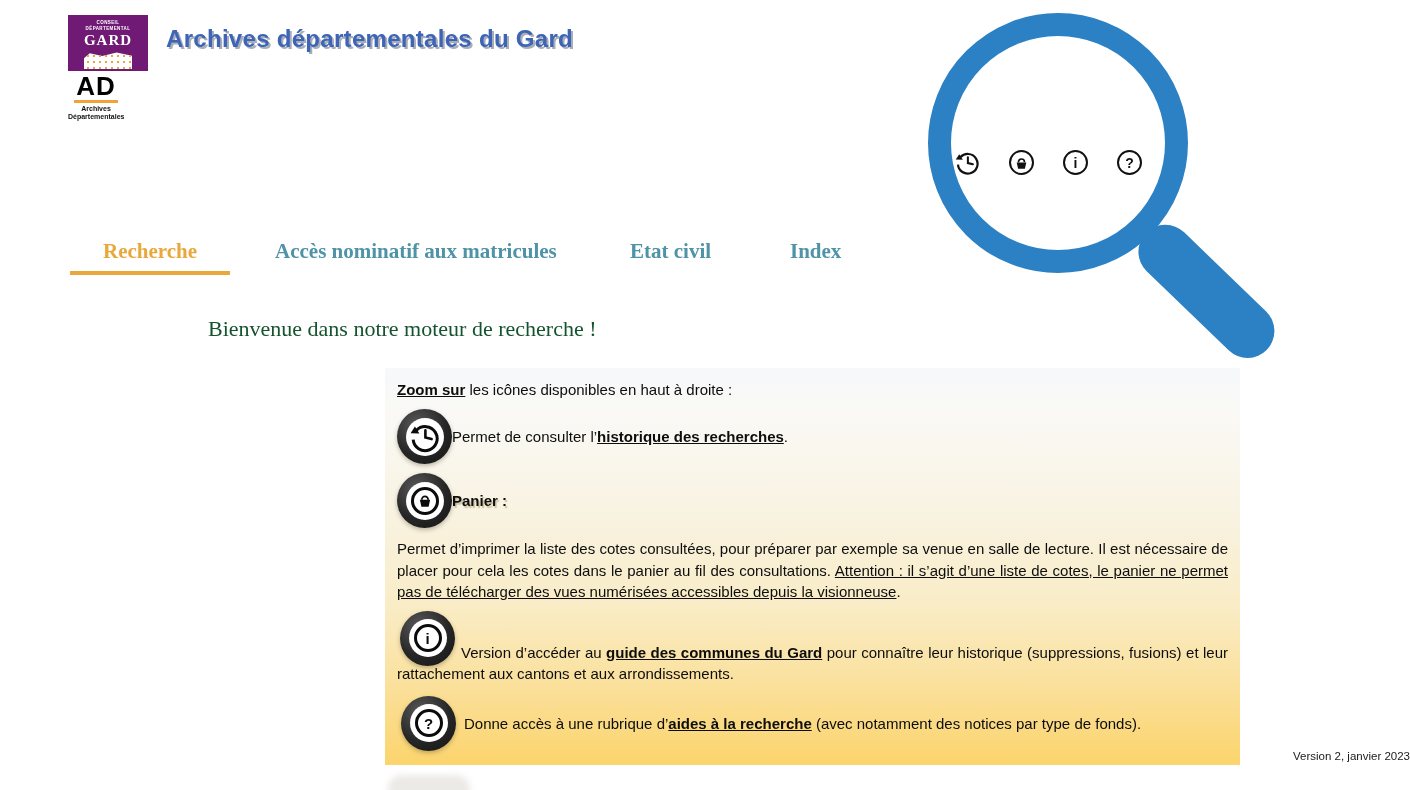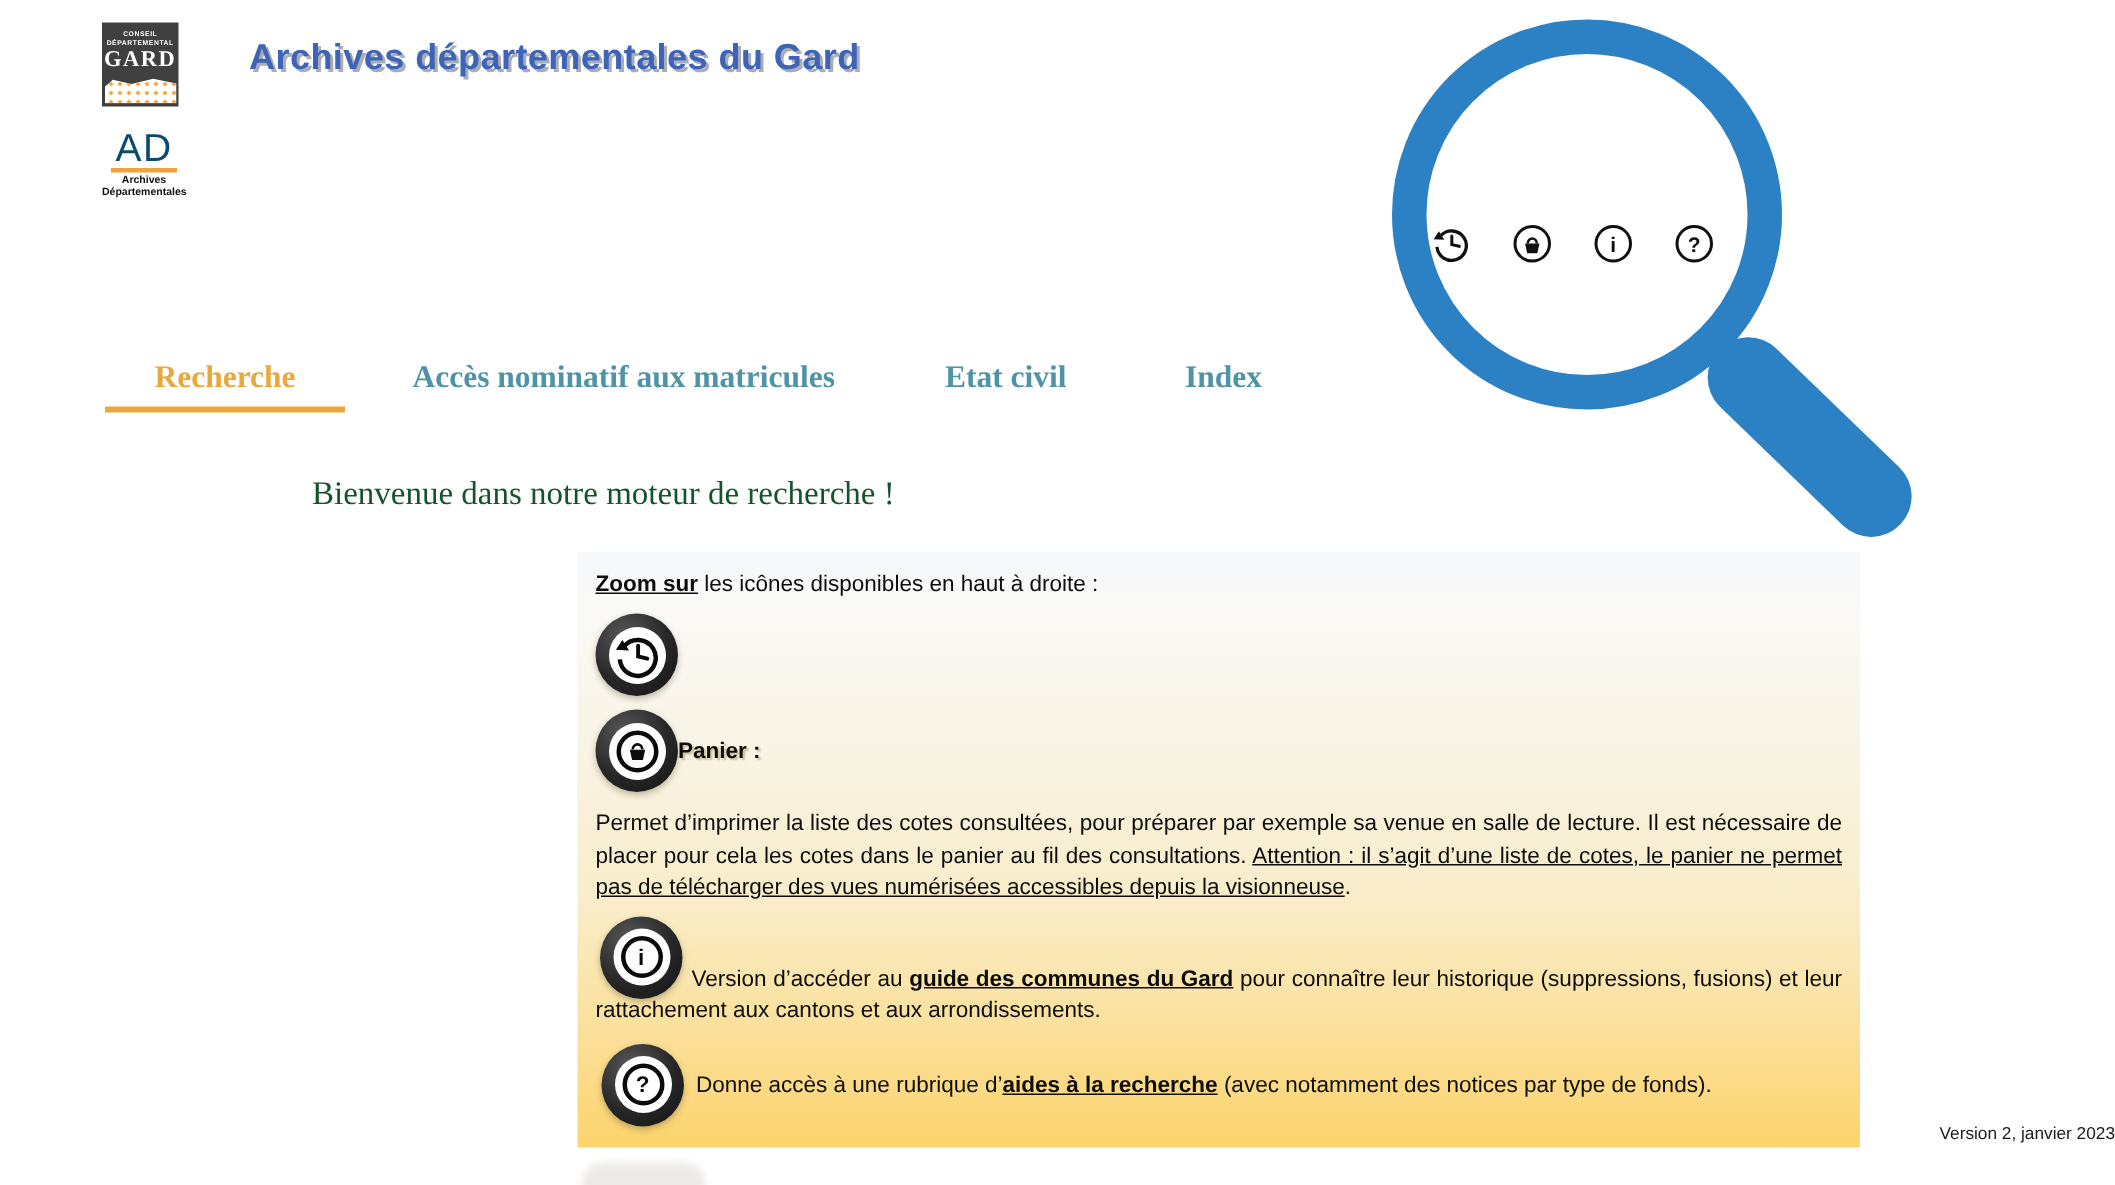--- a/index.html
+++ b/index.html
@@ -4,28 +4,28 @@
 <style>
   * { margin:0; padding:0; box-sizing:border-box; }
   html,body { background:#fff; }
   #canvas {
     position:relative; width:1410px; height:790px; background:#ffffff;
     overflow:hidden; font-family:"Liberation Sans", sans-serif; color:#111;
   }
 
   
   #logo { position:absolute; left:68px; top:15px; width:56px; text-align:center; }
-  .logo-orange { width:51px; height:56px; background:#404040; color:#fff; padding-top:5px; }
+  .logo-orange { width:80px; height:56px; background:#701a75; color:#fff; padding-top:5px; }
   .logo-conseil { font-size:4.5px; font-weight:bold; letter-spacing:.4px; line-height:5.5px; }
   .logo-gard { font-size:15px; font-weight:bold; letter-spacing:1px; line-height:16px; margin-top:1px; font-family:"Liberation Serif", serif; }
   .logo-bridge { width:48px; height:18px; margin:3px auto 0; background-color:#fff;
     background-image:radial-gradient(circle, #F0A23B 1.3px, transparent 1.5px);
     background-size:6px 6px; background-position:1px 2px;
     clip-path:polygon(0 40%, 12% 12%, 38% 28%, 68% 8%, 100% 26%, 100% 100%, 0 100%); }
-  .logo-ad { font-size:26px; font-weight:normal; color:#0c4a6e; line-height:26px; margin-top:14px; letter-spacing:1px; }
+  .logo-ad { font-size:26px; font-weight:bold; color:#000000; line-height:26px; margin-top:2px; letter-spacing:1px; }
   .logo-bar { width:44px; height:3px; background:#F0A23B; margin:1px auto 2px; }
   .logo-arch { font-size:7px; font-weight:bold; color:#111; line-height:8px; }
 
   
   #main-title { position:absolute; left:166px; top:25px; font-size:24px; font-weight:bold;
     color:#3D64B6; text-shadow:2px 2px 0 #a9aeb6; letter-spacing:.3px; }
   #sub-title { position:absolute; left:154px; top:73px; font-size:21px; font-weight:bold; color:#0d0d0d; }
 
   
   #magnifier-ring { position:absolute; left:928px; top:13px; width:260px; height:260px;
@@ -141,20 +141,21 @@
     <div class="icon-row" id="row-history">
       <div class="big-icon">
         <div class="big-white">
           <svg width="32" height="32" viewBox="0 0 32 32">
             <path d="M7.4 9.4 A12 12 0 1 1 4.2 18.6" fill="none" stroke="#0b0b0b" stroke-width="3"></path>
             <path d="M1.6 12.2 L10.4 12.6 L5.9 5.6 Z" fill="#0b0b0b"></path>
             <path d="M16.4 9.4 L16.4 16.6 L22.6 18.1" fill="none" stroke="#0b0b0b" stroke-width="2.6" stroke-linecap="round"></path>
           </svg>
         </div>
       </div>
+      <span><span>Permet de consulter l’</span><b>historique des recherches</b><span>.</span></span>
     </div>
 
     <div class="icon-row" id="row-panier">
       <div class="big-icon">
         <div class="big-white">
           <div class="big-ring">
             <svg width="16" height="15" viewBox="0 0 20 18">
               <path d="M6 8 a4 4.3 0 0 1 8 0" fill="none" stroke="#0b0b0b" stroke-width="2.2"></path>
               <path d="M3.6 8.2 h12.8 l-1.9 8.6 h-9 z" fill="#0b0b0b"></path>
             </svg>

